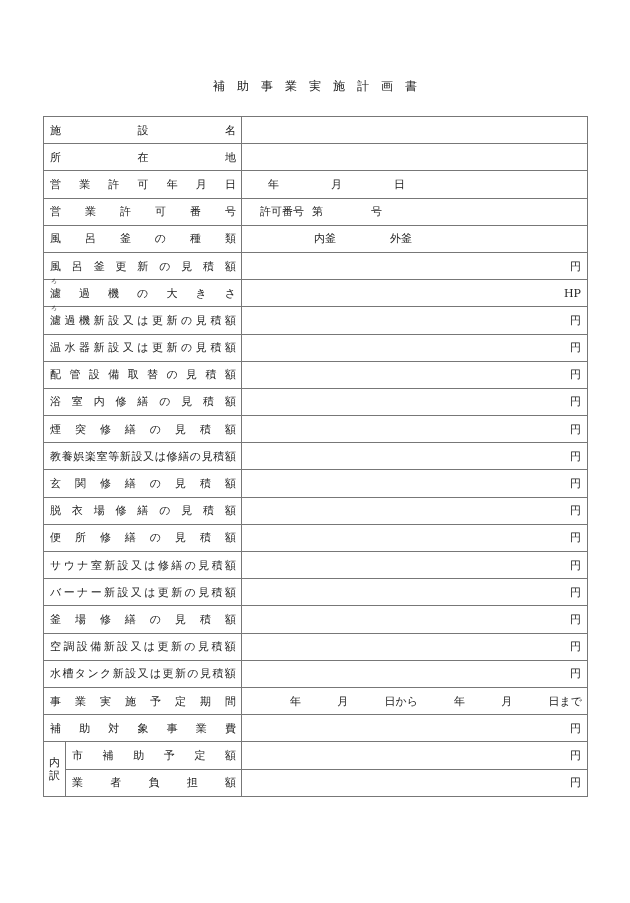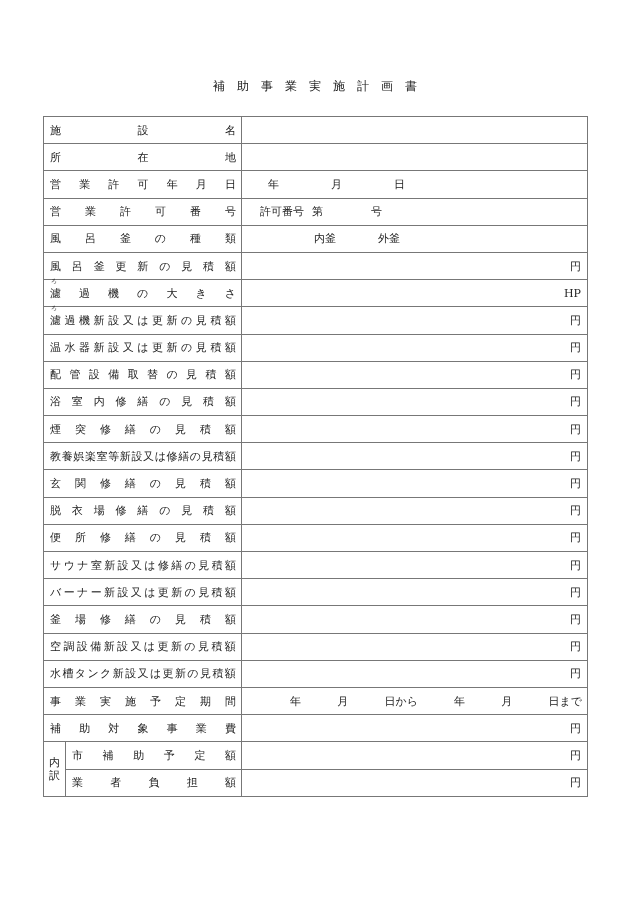--- a/index.html
+++ b/index.html
@@ -98,21 +98,21 @@
             <span>呂</span>
             <span>釜</span>
             <span>の</span>
             <span>種</span>
             <span>類</span>
           </div>
         </td>
         <td class="value">
           <div class="inner">
             <span style="margin-left: 72px;">内釜</span>
-            <span style="margin-left: 42px; text-align: right;">外釜</span>
+            <span style="margin-left: 54px; text-align: right;">外釜</span>
           </div>
         </td>
       </tr>
       <tr>
         <td class="label" colspan="2">
           <div class="spread">
             <span>風</span>
             <span>呂</span>
             <span>釜</span>
             <span>更</span>

